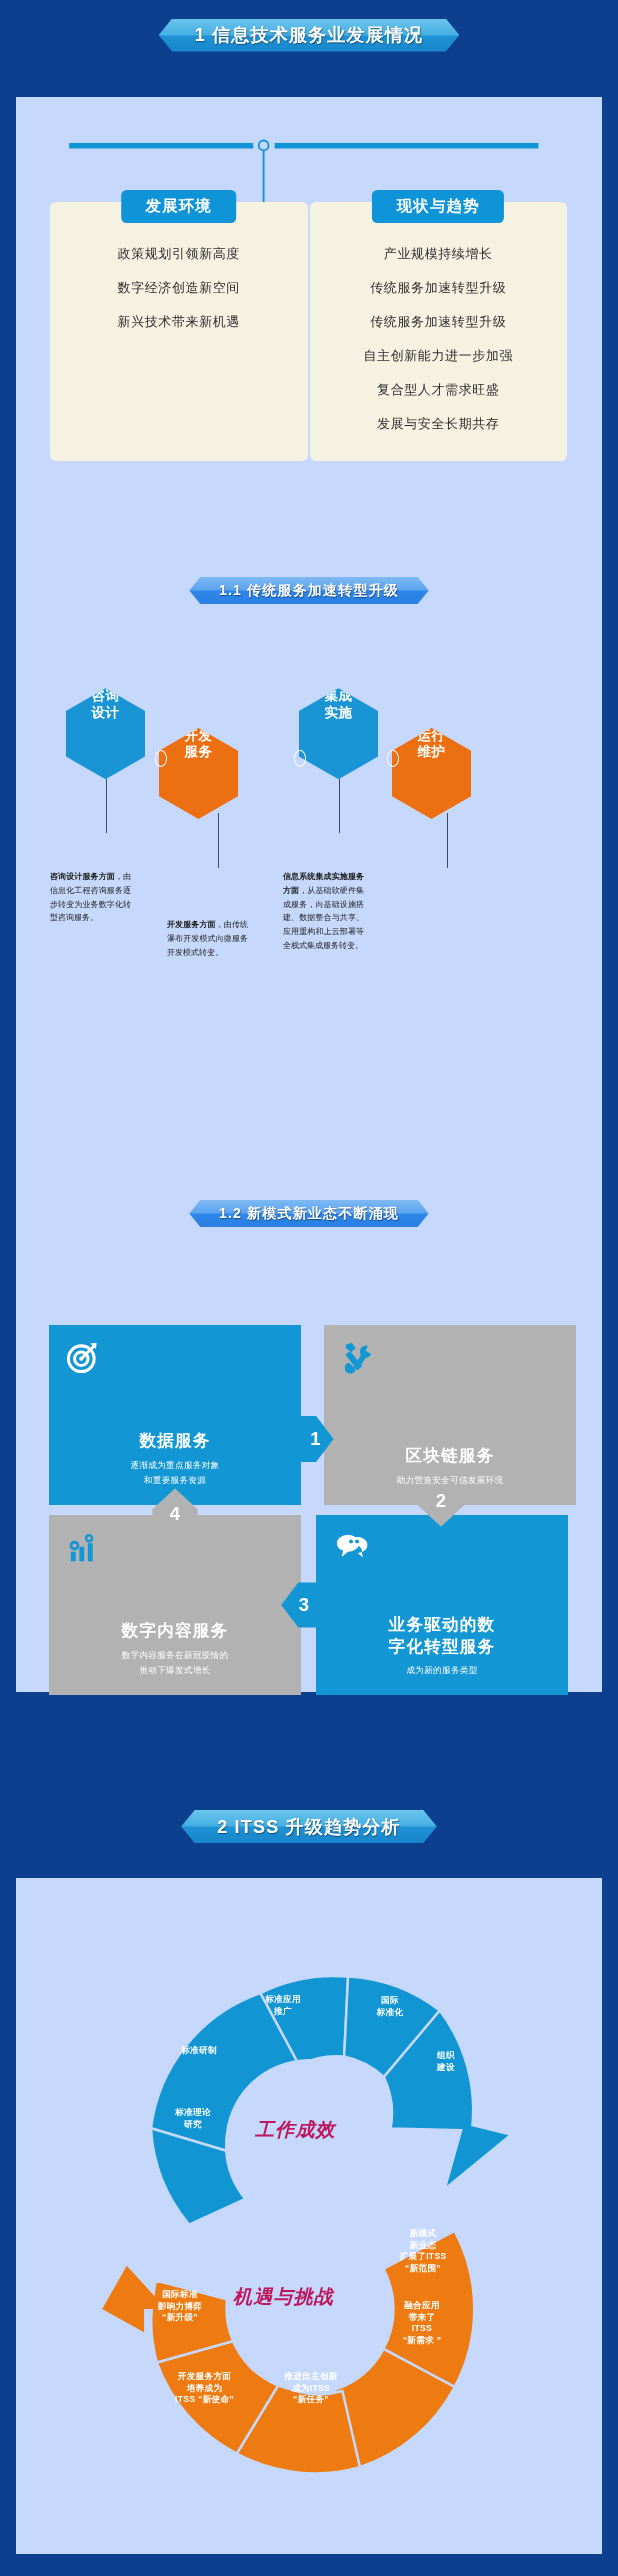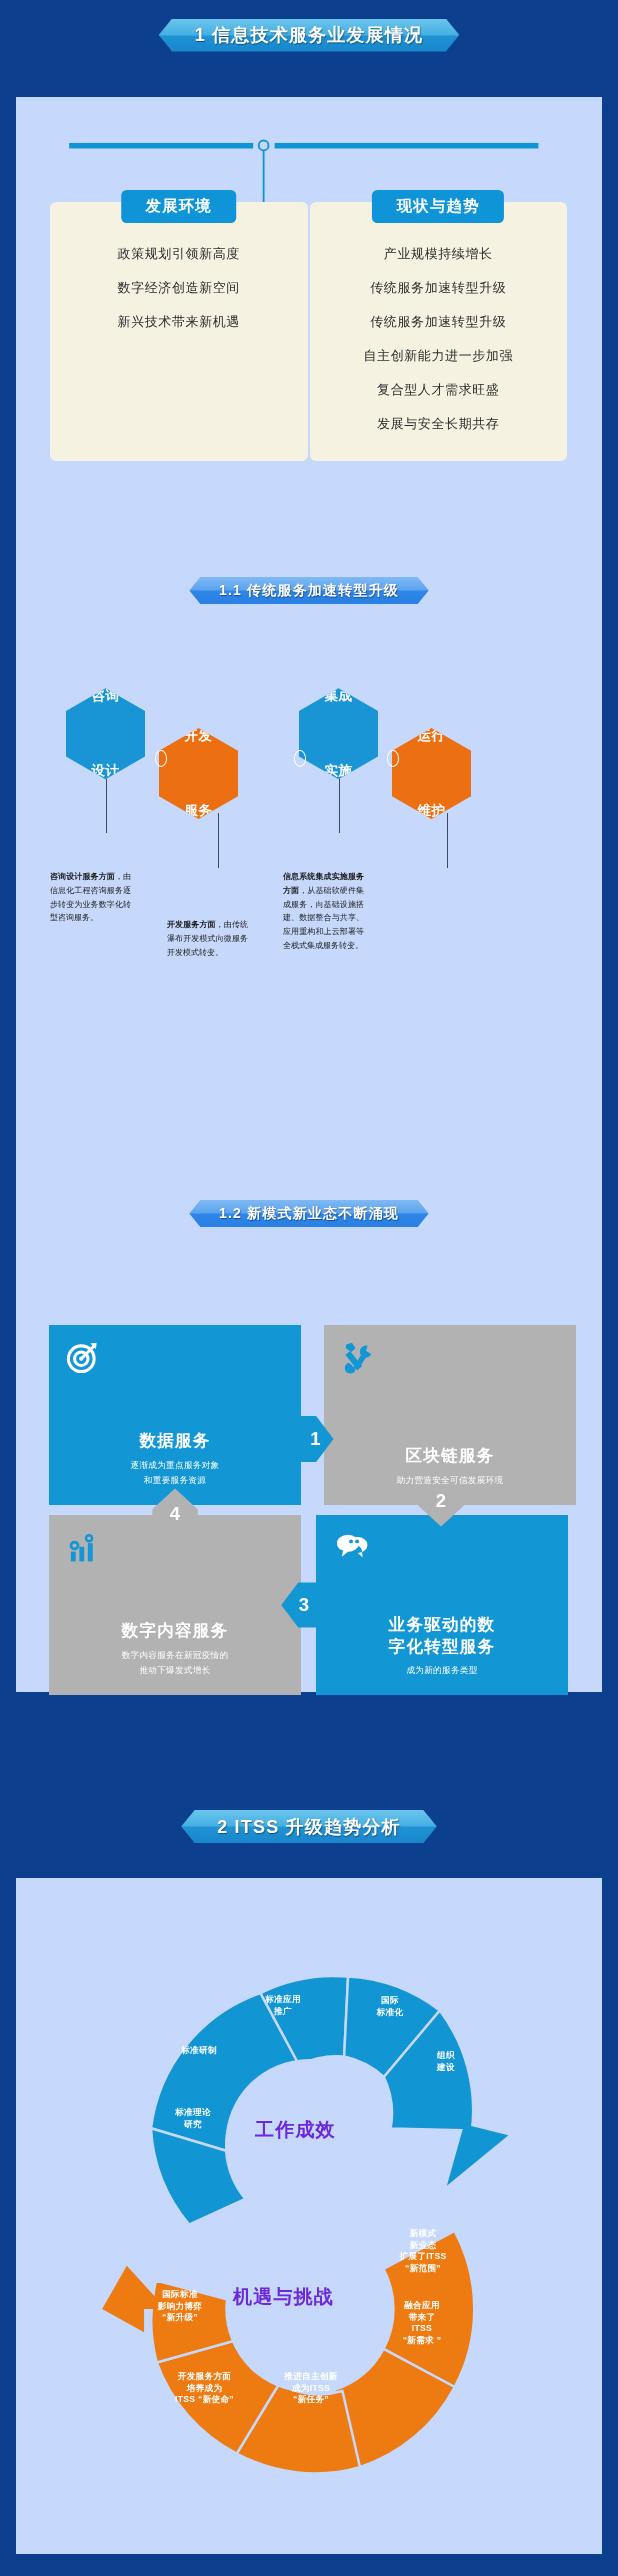--- a/index.html
+++ b/index.html
@@ -105,21 +105,21 @@
   
   .hex-zone { position: absolute; left: 0; top: 579px; width: 586px; height: 203px; }
   .hex {
     position: absolute;
     width: 79px;
     height: 91px;
     clip-path: polygon(50% 0%, 100% 25%, 100% 75%, 50% 100%, 0% 75%, 0% 25%);
     display: flex;
     flex-direction: column;
     align-items: center;
-    justify-content: space-between;
+    justify-content: flex-start;
     color: #fff;
     font-size: 13.5px;
     font-weight: bold;
     line-height: 1.22;
     letter-spacing: 0.6px;
   }
   .hex.blue { background: #1994d4; }
   .hex.orange { background: #ec7012; }
   .hex-dot {
     position: absolute;
@@ -176,23 +176,24 @@
     position: absolute;
     left: 16px;
     top: 1878px;
     width: 586px;
     height: 676px;
     background: #c6d8fb;
   }
 
   .diagram-label {
     position: absolute;
-    color: #6d28d9;
+    color: #be185d;
     font-weight: bold;
     letter-spacing: 1.2px;
+    font-style: italic;
   }
   .seg-text {
     position: absolute;
     color: #ffffff;
     font-size: 8.6px;
     font-weight: bold;
     line-height: 1.35;
     text-align: center;
     letter-spacing: 0.3px;
     white-space: pre-line;

